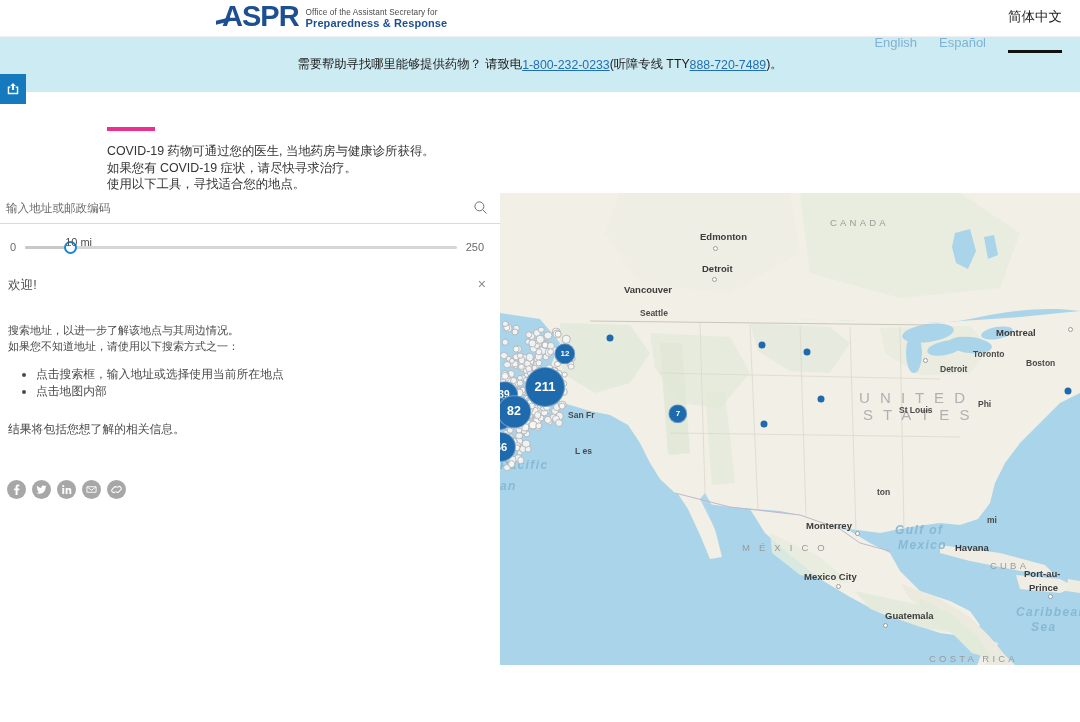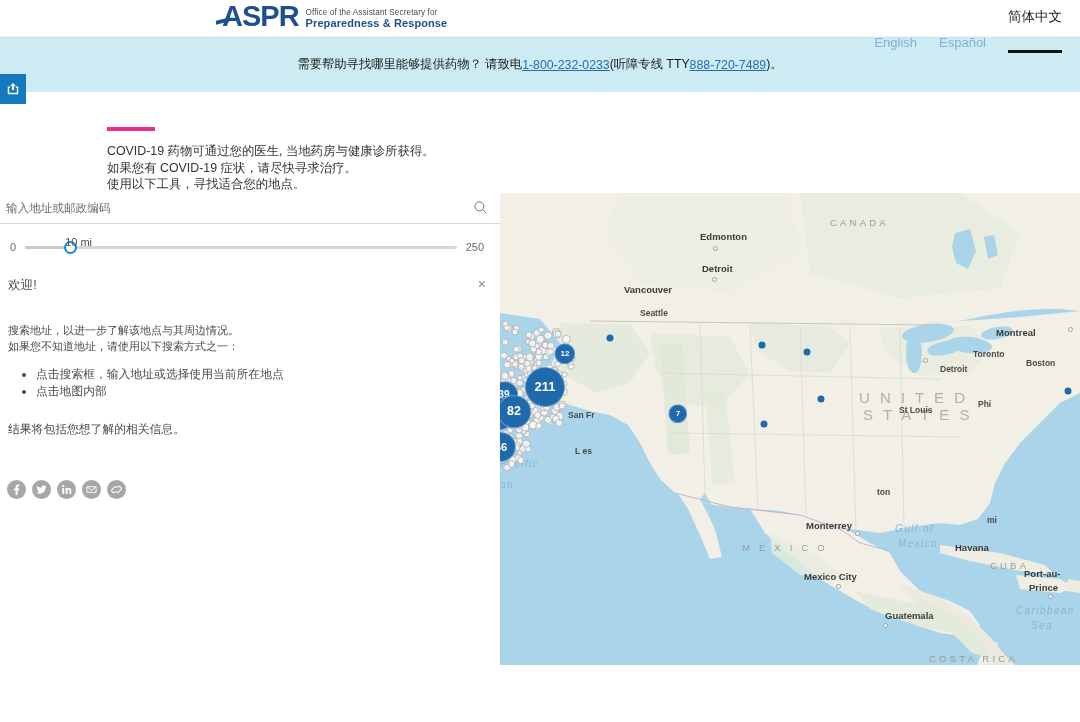--- a/index.html
+++ b/index.html
@@ -157,21 +157,21 @@
     background: #a8d3e8;
   }
   .map-svg { position: absolute; inset: 0; width: 100%; height: 100%; }
   .map-label {
     position: absolute; pointer-events: none; white-space: nowrap;
     font-family: "Liberation Sans", sans-serif;
   }
   .lbl-city { font-size: 9.5px; color: #3b3b3b; font-weight: bold; }
   .lbl-city-sm { font-size: 8.5px; color: #4a4a4a; font-weight: bold; }
   .lbl-country { font-size: 9.5px; color: #9a9a9a; letter-spacing: 3.2px; }
-  .lbl-water { font-size: 10px; color: #88b9d4; font-style: italic; letter-spacing: 1.4px; }
+  .lbl-water { font-size: 12px; color: #88b9d4; font-style: italic; letter-spacing: 1.4px; font-weight: bold; }
   .lbl-state { font-size: 15px; color: #b0b0b0; letter-spacing: 3px; margin-left: 41px; }
   .city-dot {
     position: absolute; width: 5px; height: 5px; border-radius: 50%;
     background: #fff; border: 1px solid #9a9a9a;
   }
 
   .cluster {
     position: absolute; border-radius: 50%;
     background: #1f6aad; color: #fff;
     display: flex; align-items: center; justify-content: center;

